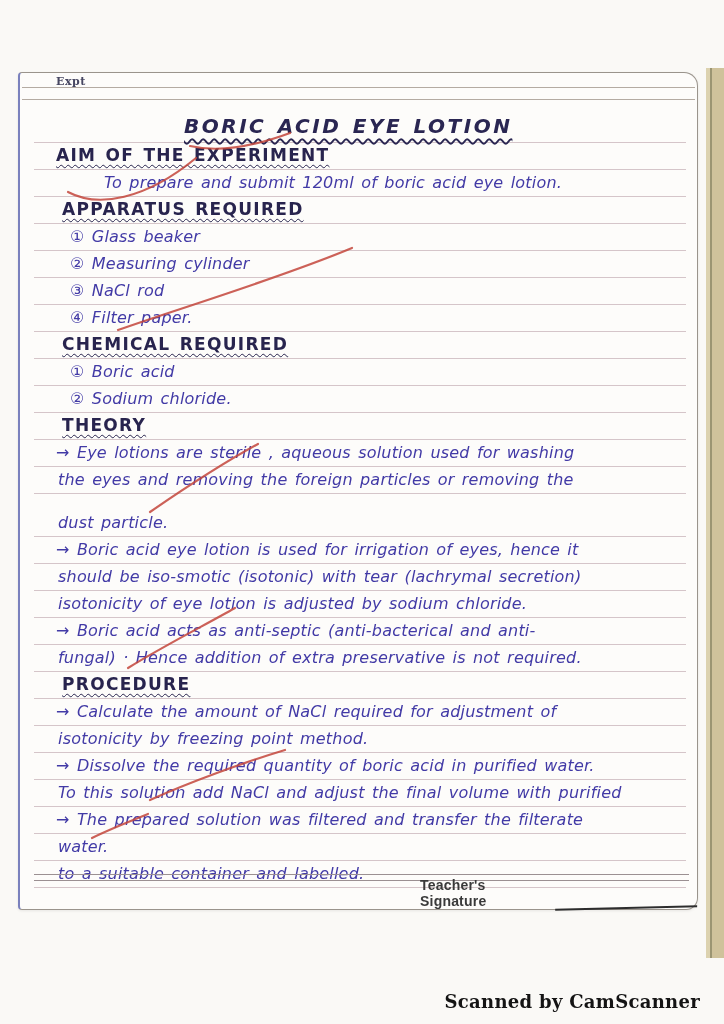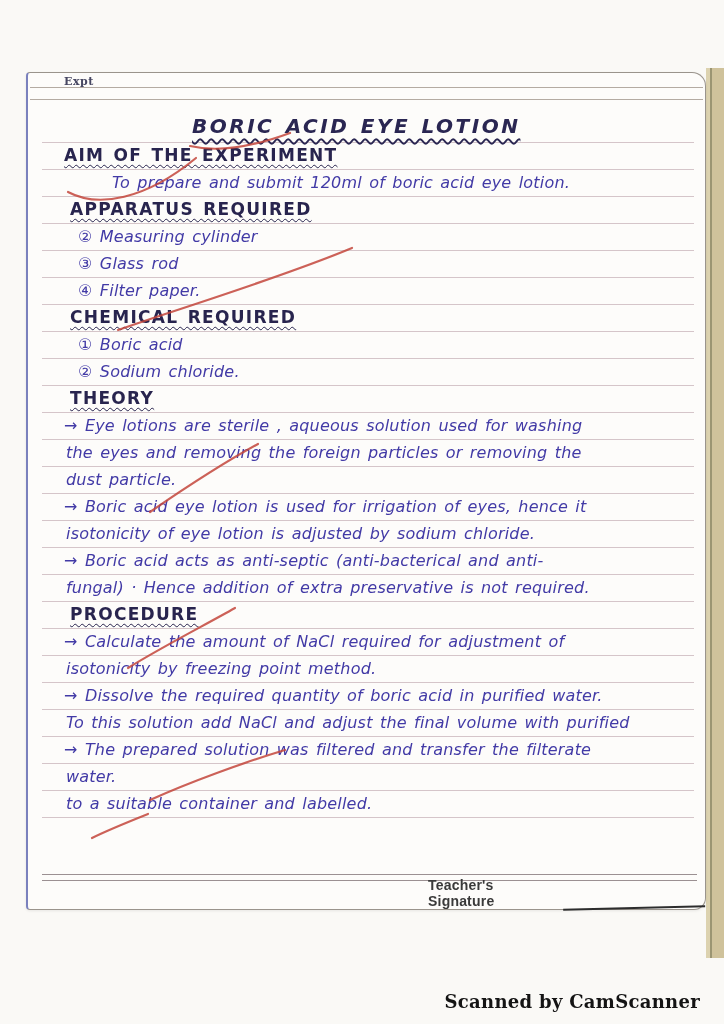--- a/index.html
+++ b/index.html
@@ -16,21 +16,21 @@
   
   .neighbor-strip {
     position:absolute; right:0; top:68px;
     width:20px; height:890px;
     background:linear-gradient(to right,
       #faf9f6 0 2px, #dcd2af 2px 6px, #9b9572 6px 8px, #cfc29b 8px 20px);
   }
 
   
   .page {
-    position:absolute; left:26px; top:72px;
+    position:absolute; left:18px; top:72px;
     width:680px; height:838px;
     background:#fdfcfa;
     border:1px solid #9a948c;
     border-left:2px solid #7a81bd;
     border-radius:4px 14px 12px 4px;
     box-shadow:0 1px 3px rgba(0,0,0,0.08);
   }
   .page-topline { position:absolute; left:2px; right:2px; border-top:1px solid #b4aba2; }
   .tl1 { top:14px; } .tl2 { top:26px; }
 
@@ -109,31 +109,33 @@
     <div class="page-topline tl1"></div>
     <div class="page-topline tl2"></div>
 
     <div class="expt-label">Expt</div>
 
     <div class="hw">
         <div class="hw-line title" style="padding-left: 150px;">BORIC ACID EYE LOTION</div>
         <div class="hw-line heading" style="padding-left: 22px;">AIM OF THE EXPERIMENT</div>
         <div class="hw-line body" style="padding-left: 70px;">To prepare and submit 120ml of boric acid eye lotion.</div>
         <div class="hw-line heading" style="padding-left: 28px;">APPARATUS REQUIRED</div>
+        <div class="hw-line body" style="padding-left: 36px;">① Glass beaker</div>
         <div class="hw-line body" style="padding-left: 36px;">② Measuring cylinder</div>
-        <div class="hw-line body" style="padding-left: 36px;">③ Glass rod</div>
+        <div class="hw-line body" style="padding-left: 36px;">③ NaCl rod</div>
         <div class="hw-line body" style="padding-left: 36px;">④ Filter paper.</div>
         <div class="hw-line heading" style="padding-left: 28px;">CHEMICAL REQUIRED</div>
         <div class="hw-line body" style="padding-left: 36px;">① Boric acid</div>
         <div class="hw-line body" style="padding-left: 36px;">② Sodium chloride.</div>
         <div class="hw-line heading" style="padding-left: 28px;">THEORY</div>
         <div class="hw-line body" style="padding-left: 22px;">→ Eye lotions are sterile , aqueous solution used for washing</div>
         <div class="hw-line body" style="padding-left: 24px;">the eyes and removing the foreign particles or removing the</div>
-        <div class="hw-line body" style="padding-left: 24px;">dust particle.</div>
+        <div class="hw-line body" style="padding-left: 24px; margin-top: 16px;">dust particle.</div>
         <div class="hw-line body" style="padding-left: 22px;">→ Boric acid eye lotion is used for irrigation of eyes, hence it</div>
+        <div class="hw-line body" style="padding-left: 24px;">should be iso-smotic (isotonic) with tear (lachrymal secretion)</div>
         <div class="hw-line body" style="padding-left: 24px;">isotonicity of eye lotion is adjusted by sodium chloride.</div>
         <div class="hw-line body" style="padding-left: 22px;">→ Boric acid acts as anti-septic (anti-bacterical and anti-</div>
         <div class="hw-line body" style="padding-left: 24px;">fungal) · Hence addition of extra preservative is not required.</div>
         <div class="hw-line heading" style="padding-left: 28px;">PROCEDURE</div>
         <div class="hw-line body" style="padding-left: 22px;">→ Calculate the amount of NaCl required for adjustment of</div>
         <div class="hw-line body" style="padding-left: 24px;">isotonicity by freezing point method.</div>
         <div class="hw-line body" style="padding-left: 22px;">→ Dissolve the required quantity of boric acid in purified water.</div>
         <div class="hw-line body" style="padding-left: 24px;">To this solution add NaCl and adjust the final volume with purified</div>
         <div class="hw-line body" style="padding-left: 22px;">→ The prepared solution was filtered and transfer the filterate</div>
         <div class="hw-line body" style="padding-left: 24px;">water.</div>

